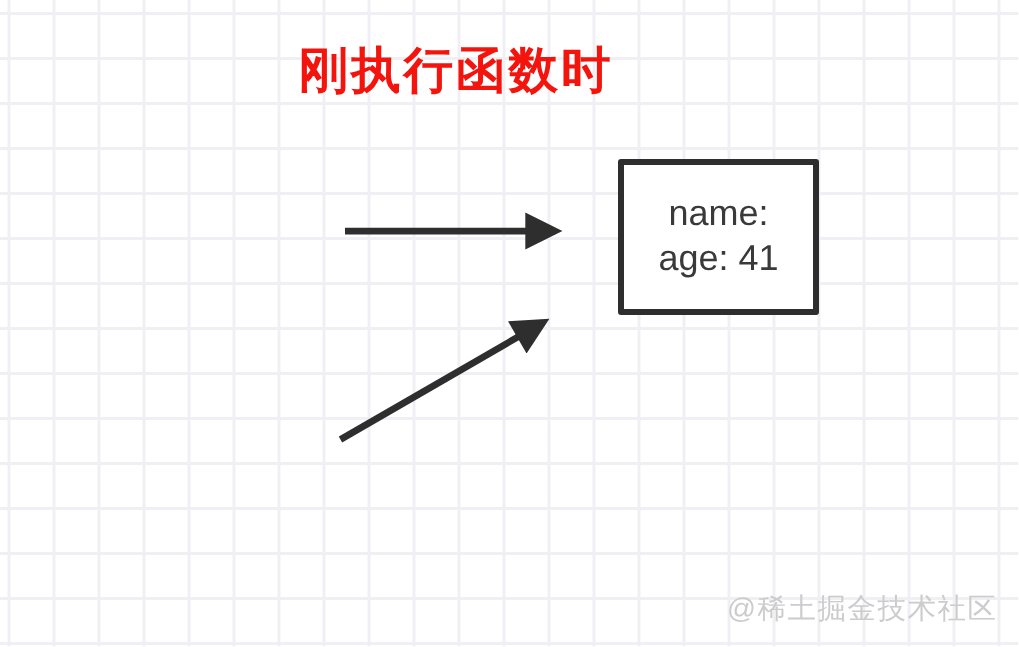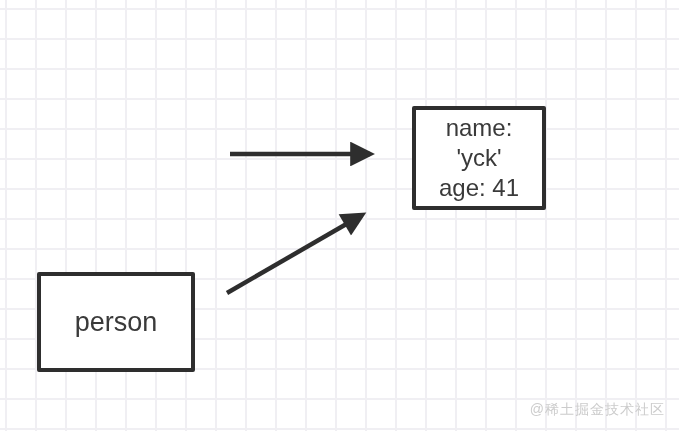--- a/index.html
+++ b/index.html
@@ -59,41 +59,38 @@
     width: 679px;
     height: 431px;
     pointer-events: none;
   }
   .arrow-line { stroke: var(--ink); stroke-width: 4.5; fill: none; }
   .arrow-head { fill: var(--ink); }
   .watermark {
     position: absolute;
     right: 14px;
     bottom: 12px;
-    font-size: 14px;
+    font-size: 19px;
     letter-spacing: 1px;
     color: var(--watermark-gray);
     white-space: nowrap;
   }
 </style>
 </head>
 <body>
 
 <div class="canvas">
 
+  <div class="title">刚执行函数时</div>
 
 
-  <div class="node node-person">
-    <span>person</span>
-  </div>
 
   <div class="node node-object">
     <div class="object-lines">
       <div>name:</div>
-      <div>'yck'</div>
       <div>age: 41</div>
     </div>
   </div>
 
   <svg class="arrow-layer" viewBox="0 0 679 431">
     <defs>
       <marker id="arrowhead" viewBox="0 0 10 10" refX="8" refY="5" markerWidth="7" markerHeight="5.5" orient="auto">
         <path class="arrow-head" d="M 0 0 L 10 5 L 0 10 z"></path>
       </marker>
     </defs>

